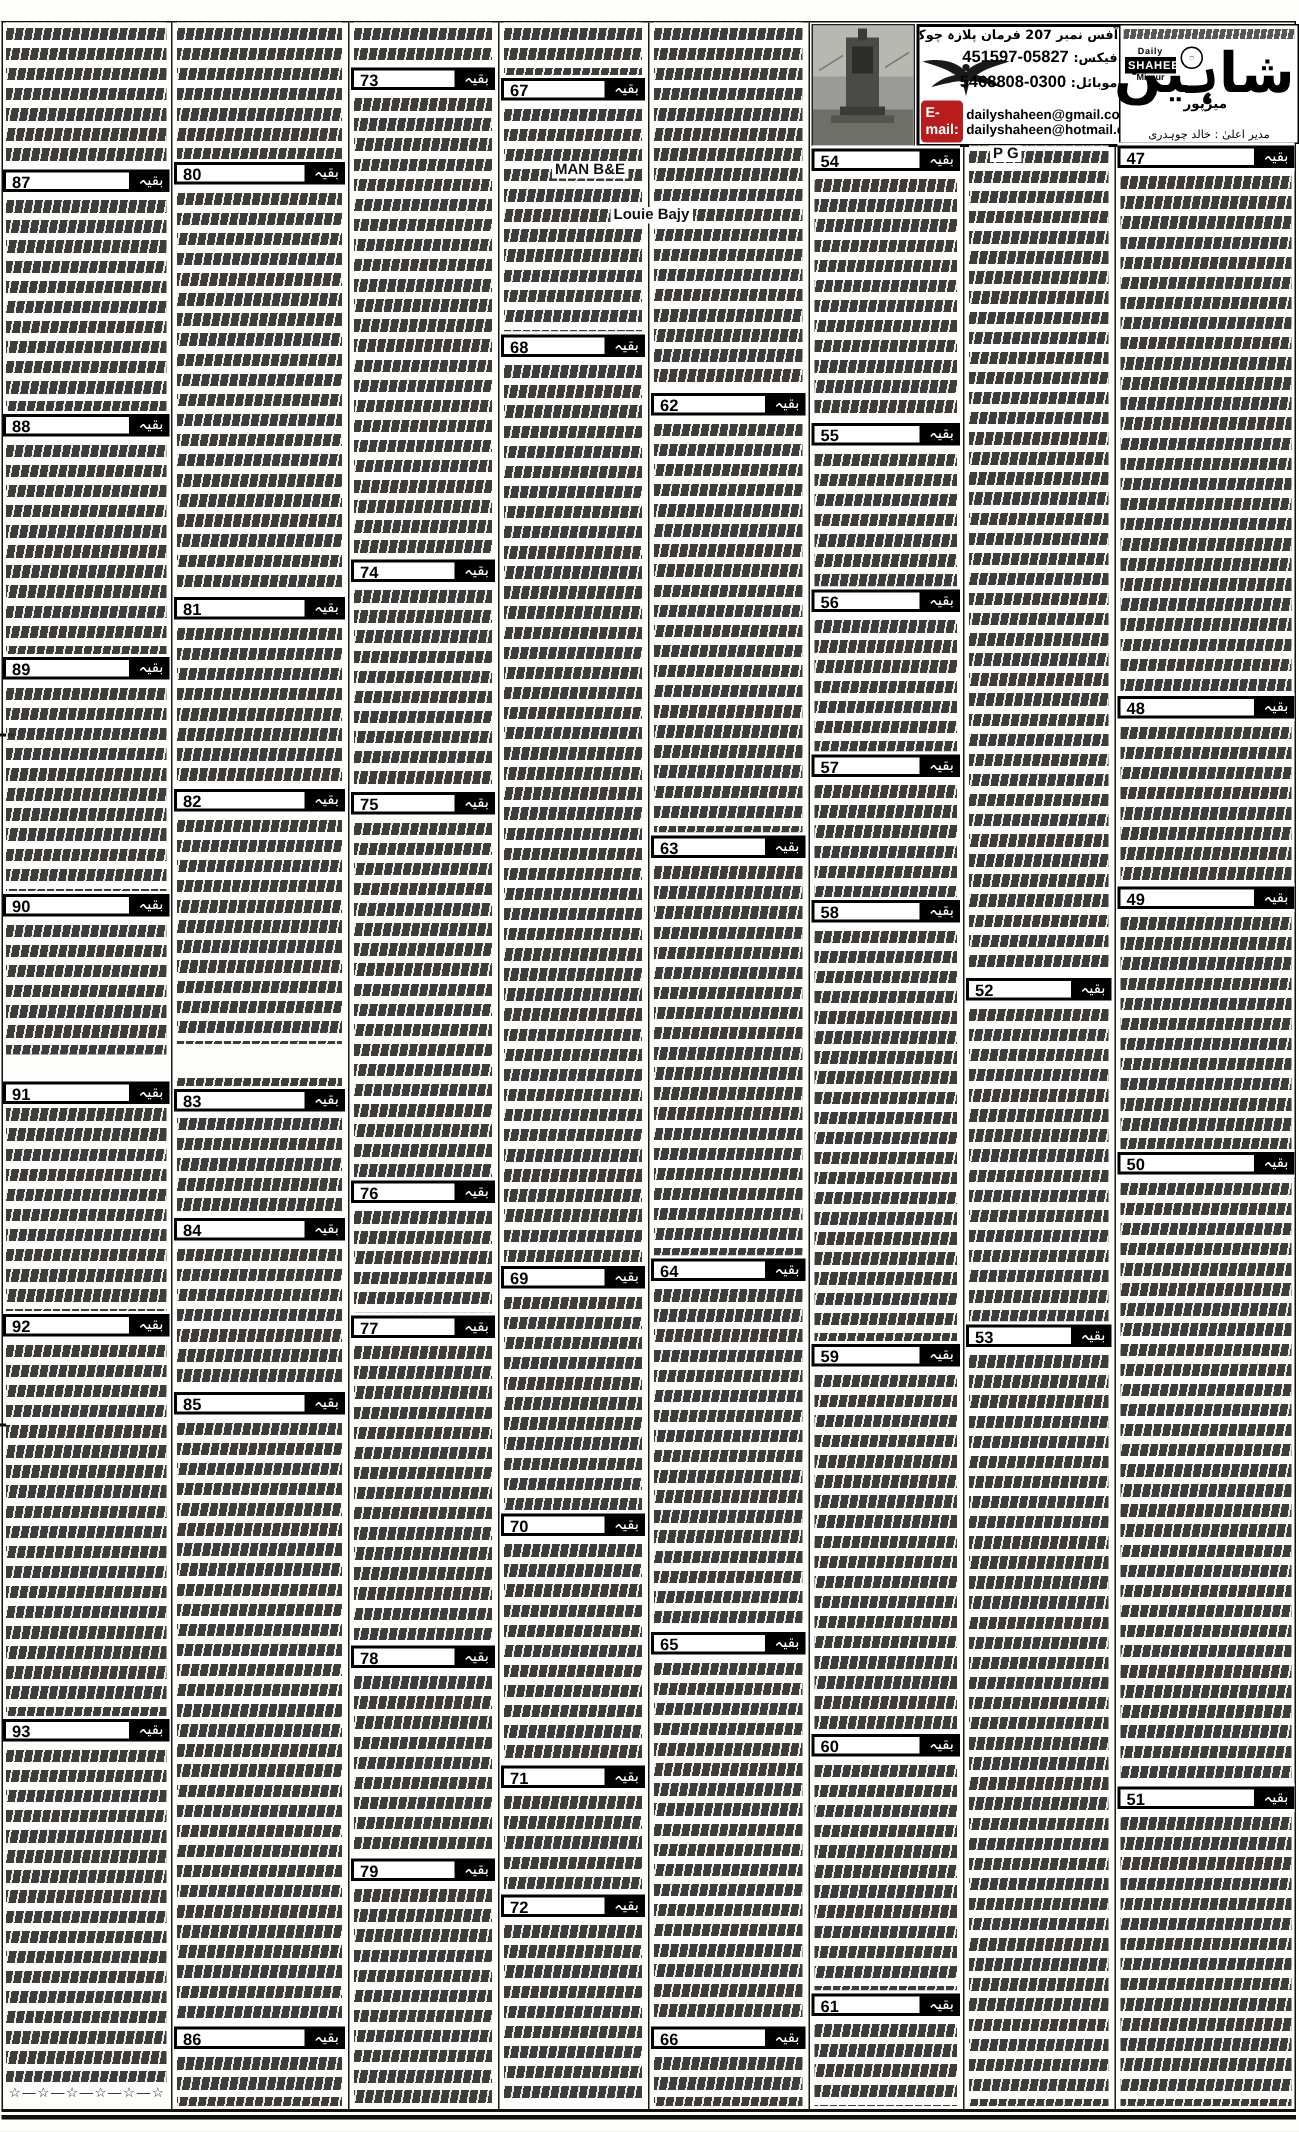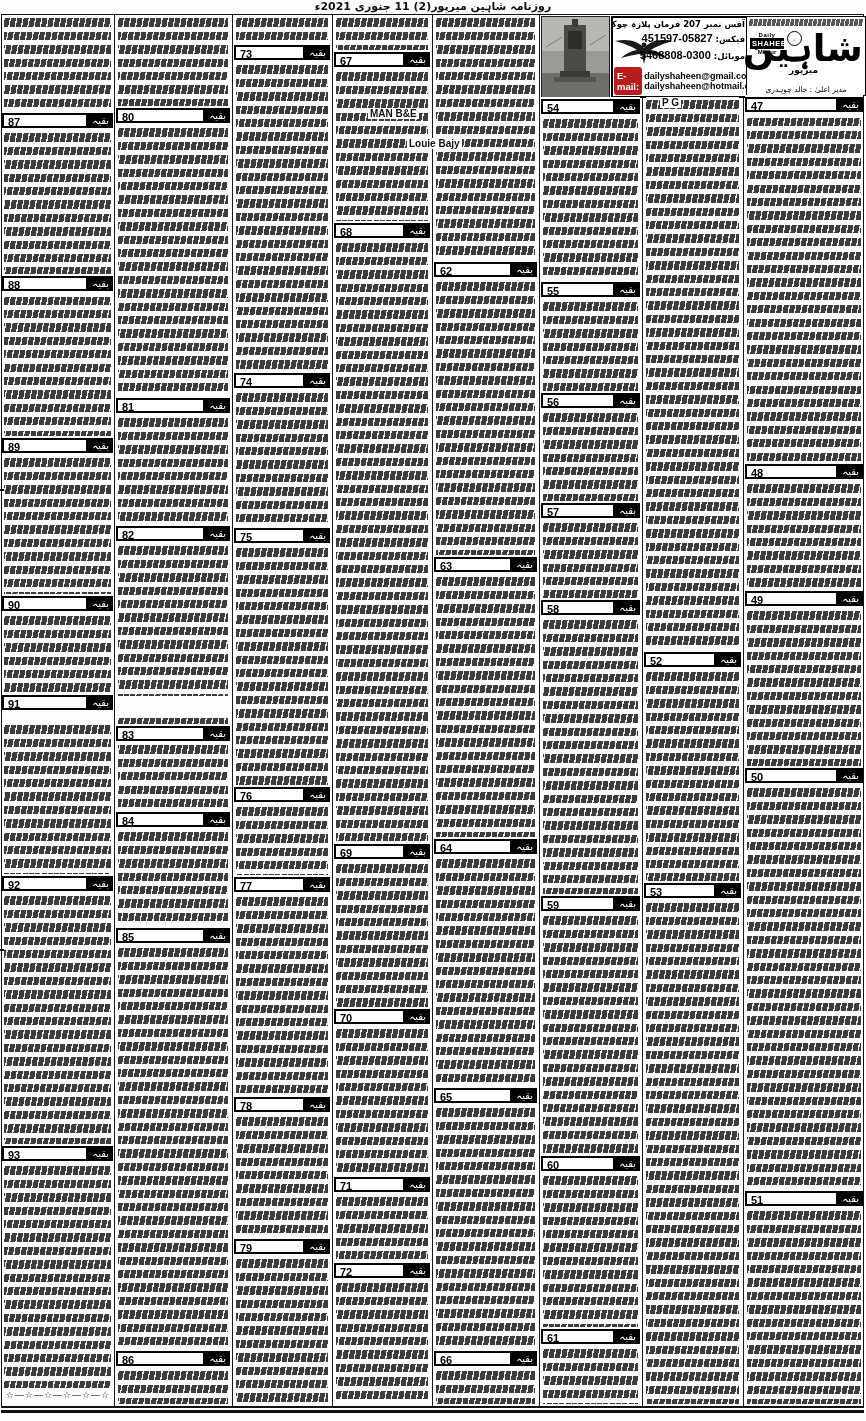--- a/index.html
+++ b/index.html
@@ -65,21 +65,20 @@
   .logo-city-urdu{position:absolute;left:42px;top:48px;font-size:9px;font-weight:bold;direction:rtl;
              font-family:"DejaVu Sans",sans-serif;}
   .editor-line{position:absolute;left:0;right:0;bottom:1px;text-align:center;font-size:7.5px;direction:rtl;
              font-family:"DejaVu Sans",sans-serif;color:#000;}
 </style>
 </head>
 <body>
 
 <div class="page">
 
-  <div class="page-title">روزنامہ شاہین میرپور(2) 11 جنوری 2021ء</div>
 
   <div class="frame"></div>
   <div class="bottom-rule-1"></div>
   <div class="bottom-rule-2"></div>
 
   <div class="vr" style="left:114px;top:15px;height:1391px;"></div>
   <div class="vr" style="left:232px;top:15px;height:1391px;"></div>
   <div class="vr" style="left:332px;top:15px;height:1391px;"></div>
   <div class="vr" style="left:432px;top:15px;height:1391px;"></div>
   <div class="vr" style="left:539px;top:15px;height:1391px;"></div>
@@ -177,21 +176,21 @@
             <span class="cnum">89</span>
           </span>
           <span class="clab">بقیہ</span>
         </div>
         <div class="cbar" style="top: 596px;">
           <span class="inner">
             <span class="cnum">90</span>
           </span>
           <span class="clab">بقیہ</span>
         </div>
-        <div class="cbar" style="top: 695px;">
+        <div class="cbar" style="top: 721px;">
           <span class="inner">
             <span class="cnum">91</span>
           </span>
           <span class="clab">بقیہ</span>
         </div>
         <div class="cbar" style="top: 876px;">
           <span class="inner">
             <span class="cnum">92</span>
           </span>
           <span class="clab">بقیہ</span>

